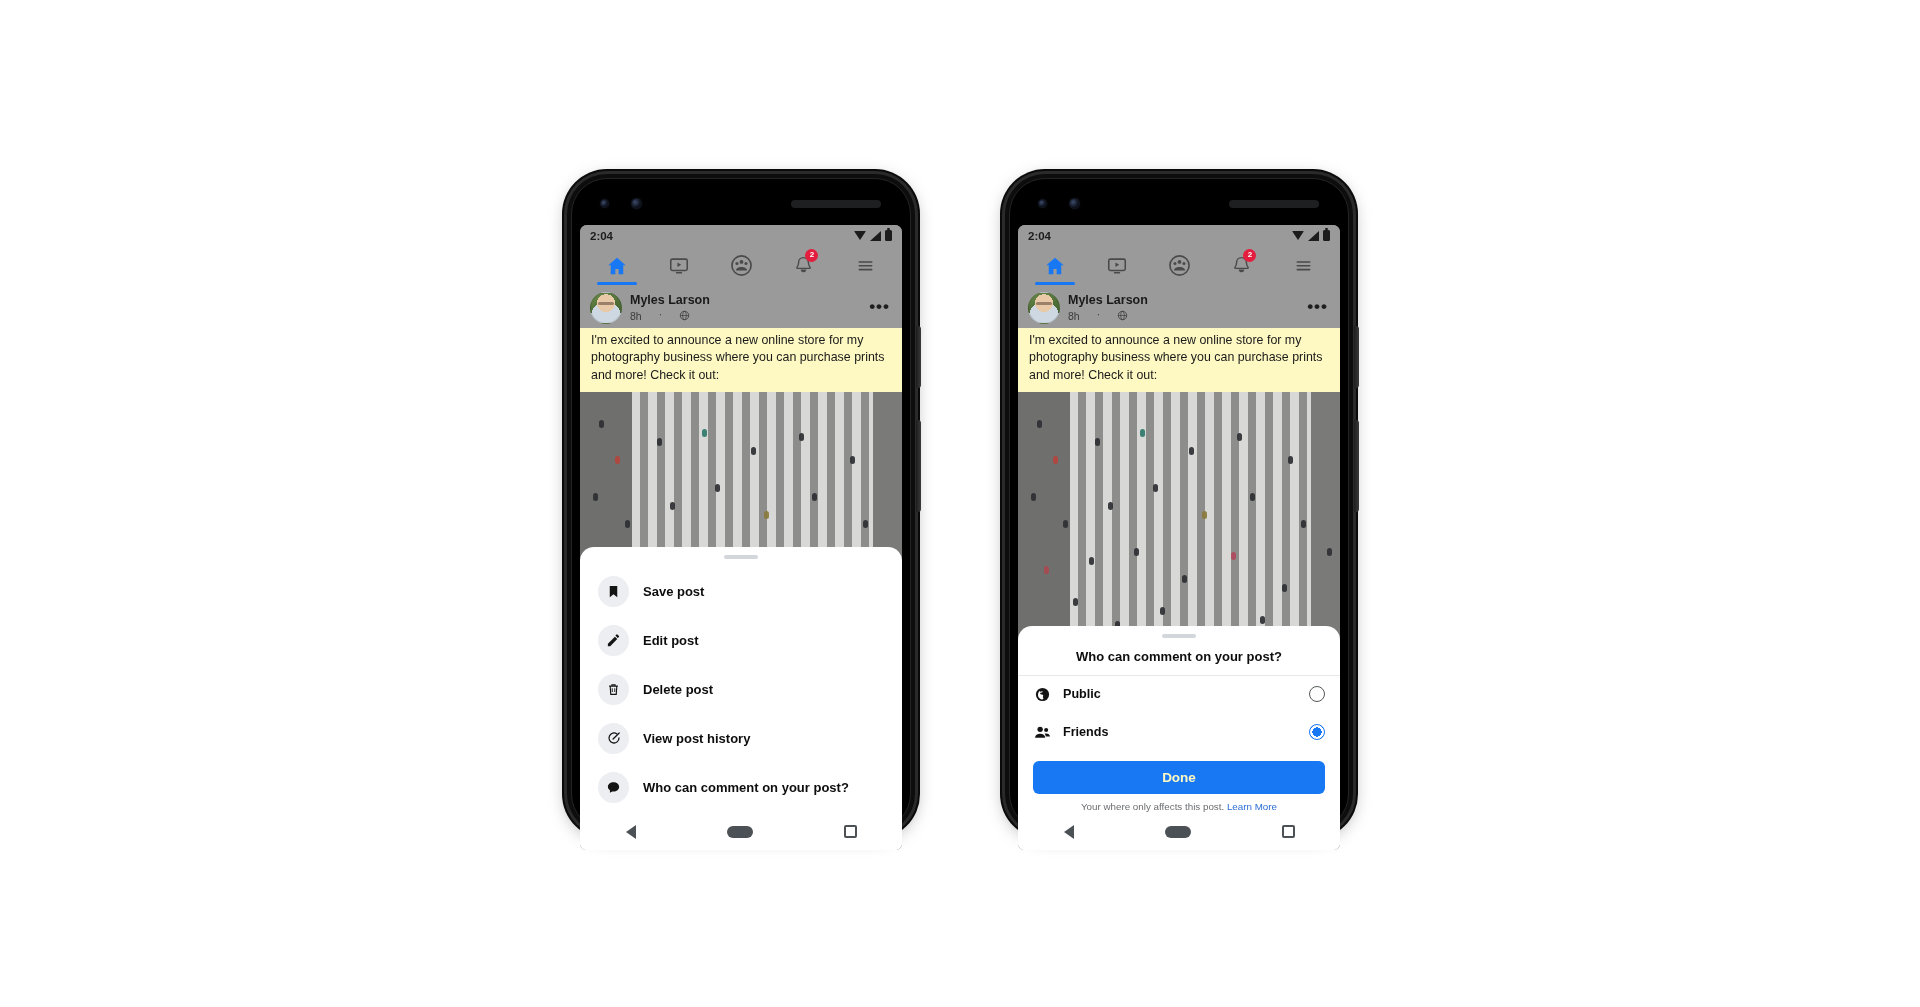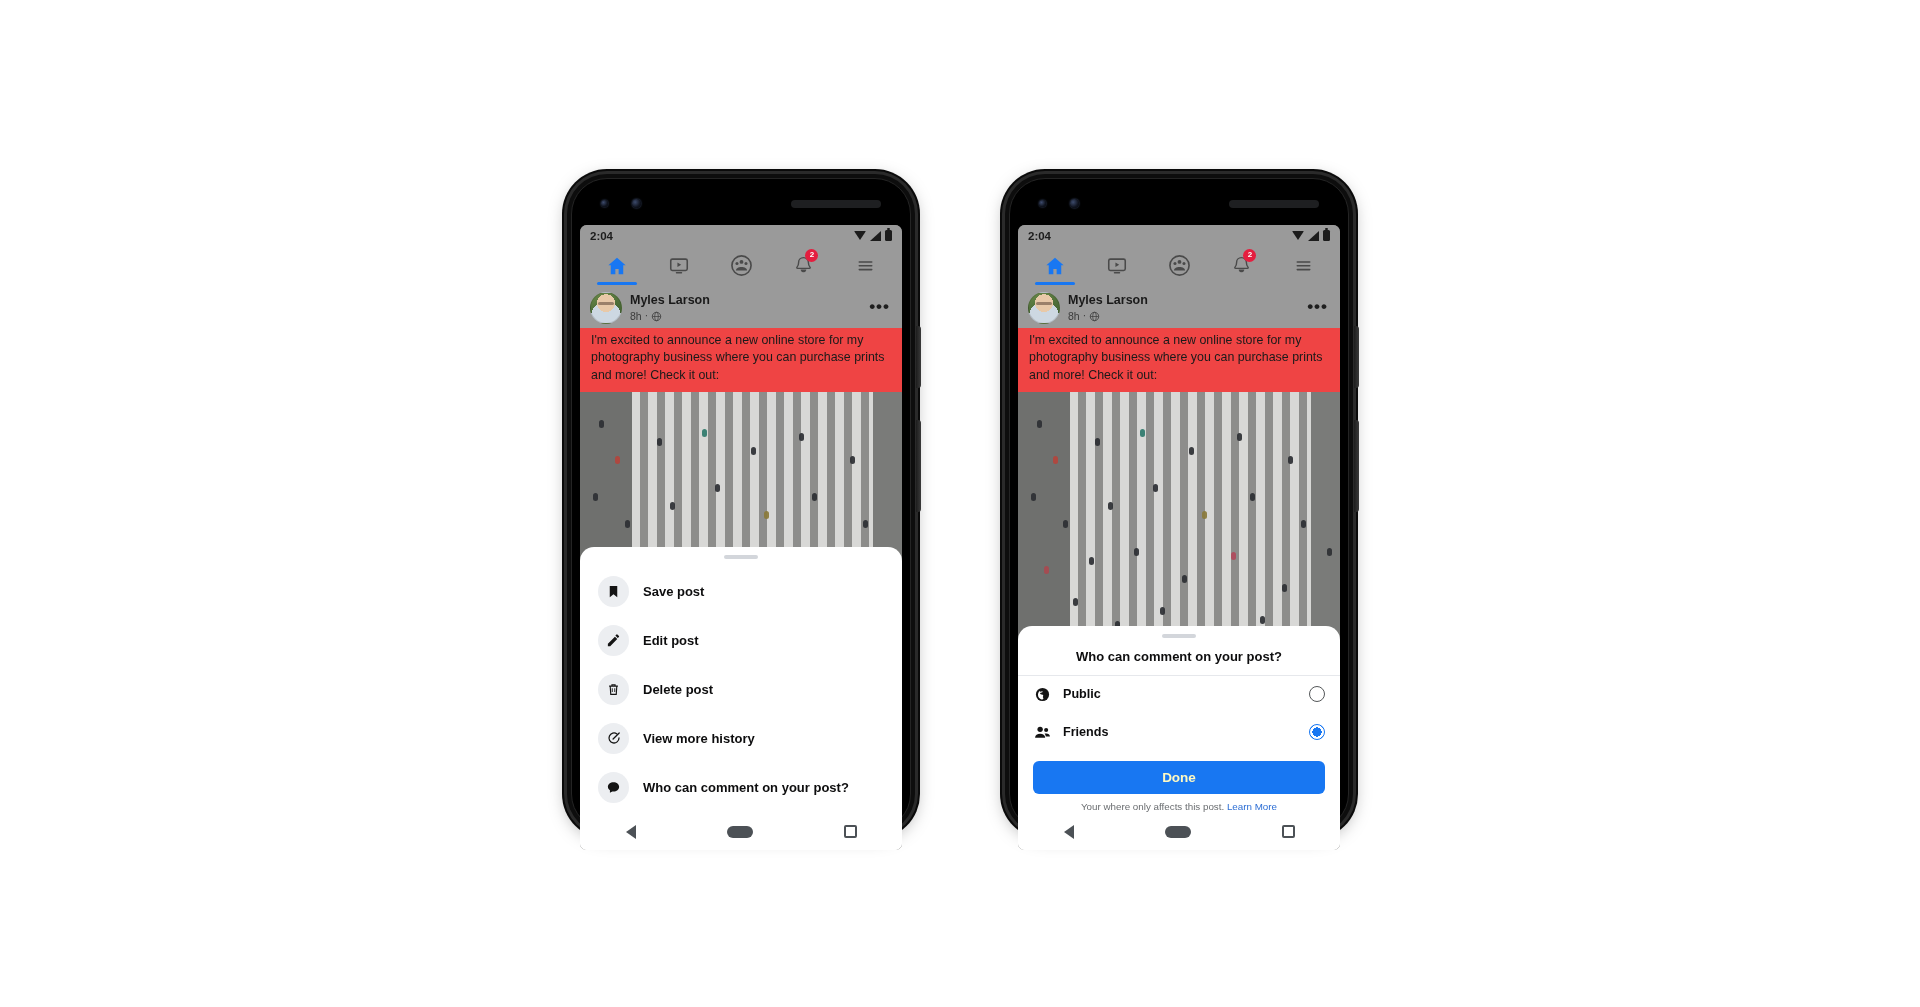--- a/index.html
+++ b/index.html
@@ -175,38 +175,38 @@
     position: relative;
   }
   .avatar:after{
     content:""; position:absolute; top:9px; left:7px; right:7px; height:3px;
     background:#5b4636; border-radius:2px; opacity:.55;
   }
   .post-meta { margin-left: 8px; line-height: 1.2; }
   .post-author { font-size: 12.5px; font-weight: 700; color: #1a1a1a; }
   .post-sub {
     font-size: 10.5px; color: #3b3b3b;
-    display: flex; align-items: center; gap: 3px; margin-top: 2px;
+    display: flex; gap: 17px; margin-top: 2px;
   }
   .dotsep { font-size: 10px; line-height: 1; }
   .post-menu {
     margin-left: auto;
     letter-spacing: 1px;
     font-size: 17px; font-weight: 700; color: #1f1f1f;
     line-height: 0.4;
     padding-right: 2px;
     cursor: pointer;
   }
   .post-text {
     flex: 0 0 auto;
     padding: 4px 11px 8px 11px;
     font-size: 12.4px;
     line-height: 1.42;
     color: #1a1a1a;
-    background: #ef4444;
+    background: #fef9c3;
   }
 
   
   .post-photo {
     flex: 1 1 auto;
     position: relative;
     overflow: hidden;
     background: #6d6d6d;
   }
   .crosswalk {
@@ -508,21 +508,21 @@
               <span class="menu-label">Delete post</span>
             </div>
 
             <div class="menu-item">
               <span class="menu-ic">
                 <svg width="16" height="16" viewBox="0 0 24 24">
                   <path fill="none" stroke="#141414" stroke-width="1.9" stroke-linecap="round" d="M19.5 12a7.5 7.5 0 1 1-3.1-6.1"></path>
                   <path stroke="#141414" stroke-width="1.9" stroke-linecap="round" d="M19.8 4.4 10.6 13.5"></path>
                 </svg>
               </span>
-              <span class="menu-label">View more history</span>
+              <span class="menu-label">View post history</span>
             </div>
 
             <div class="menu-item">
               <span class="menu-ic">
                 <svg width="15" height="15" viewBox="0 0 24 24">
                     <path fill="#141414" d="M12 3.4c-5 0-9 3.3-9 7.4 0 2.3 1.3 4.4 3.3 5.7v4l3.8-2.3c.6.1 1.2.2 1.9.2 5 0 9-3.3 9-7.6S17 3.4 12 3.4z"></path>
                   </svg>
               </span>
               <span class="menu-label">Who can comment on your post?</span>
             </div>

